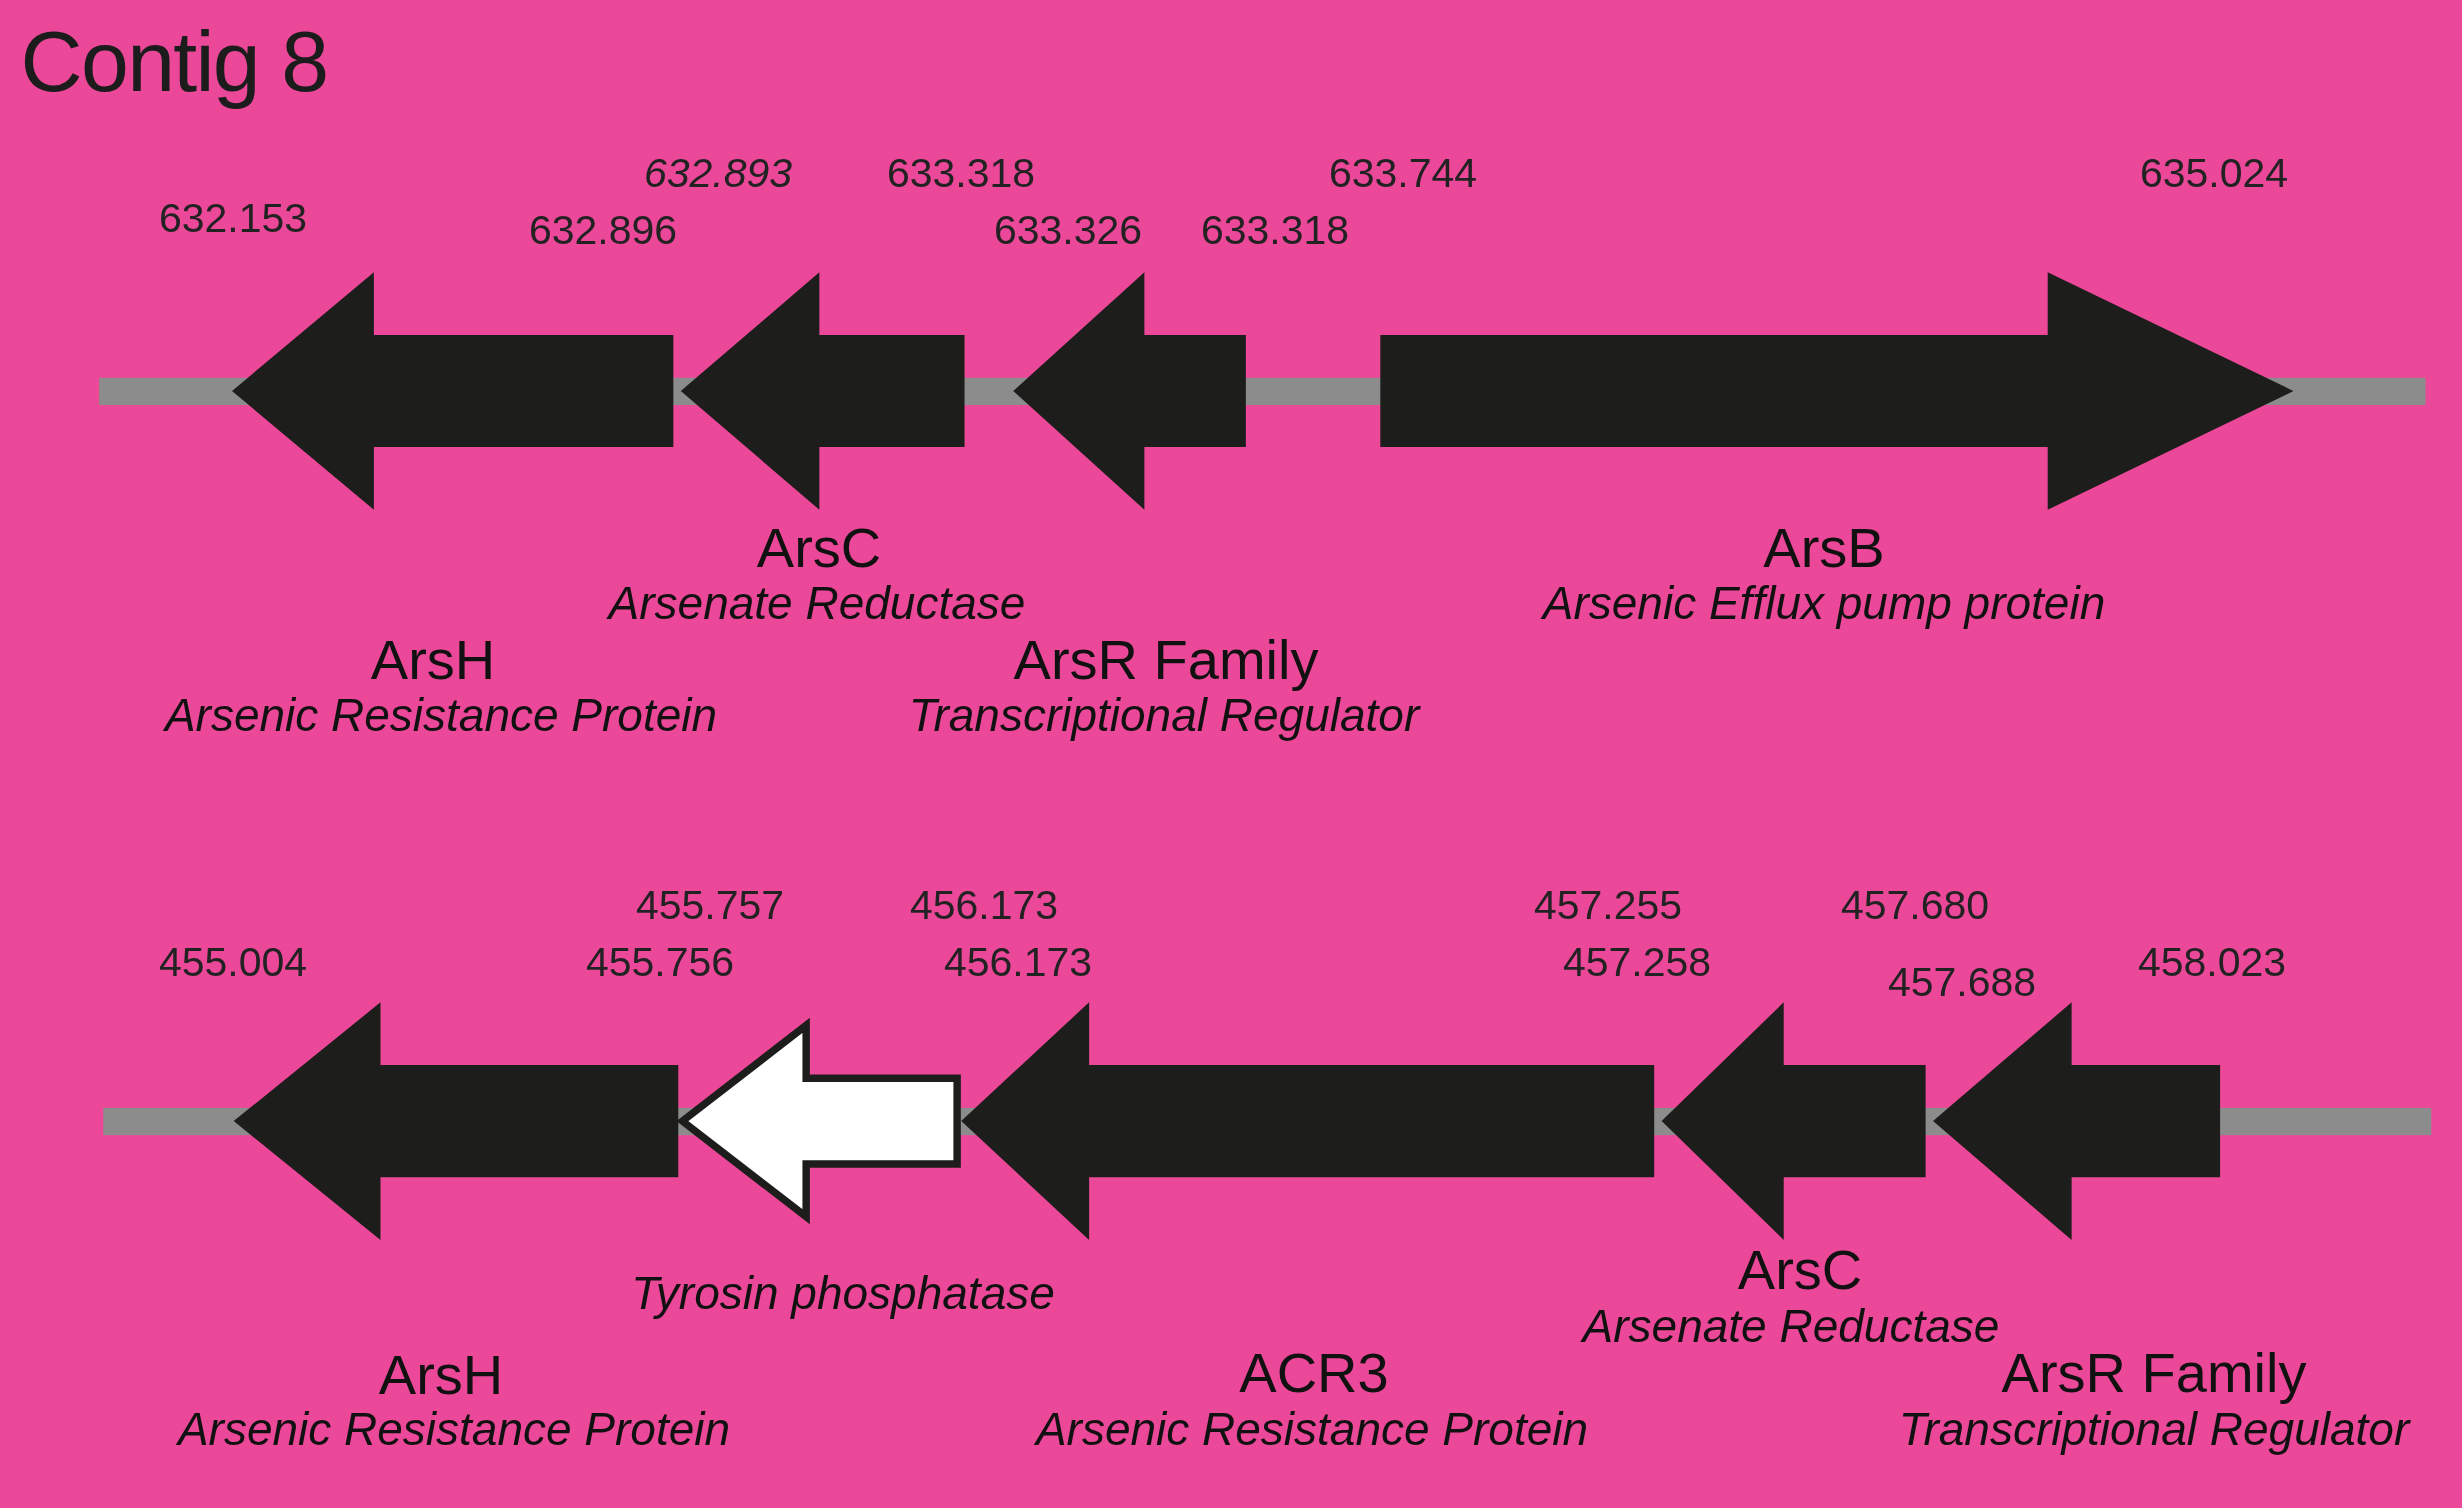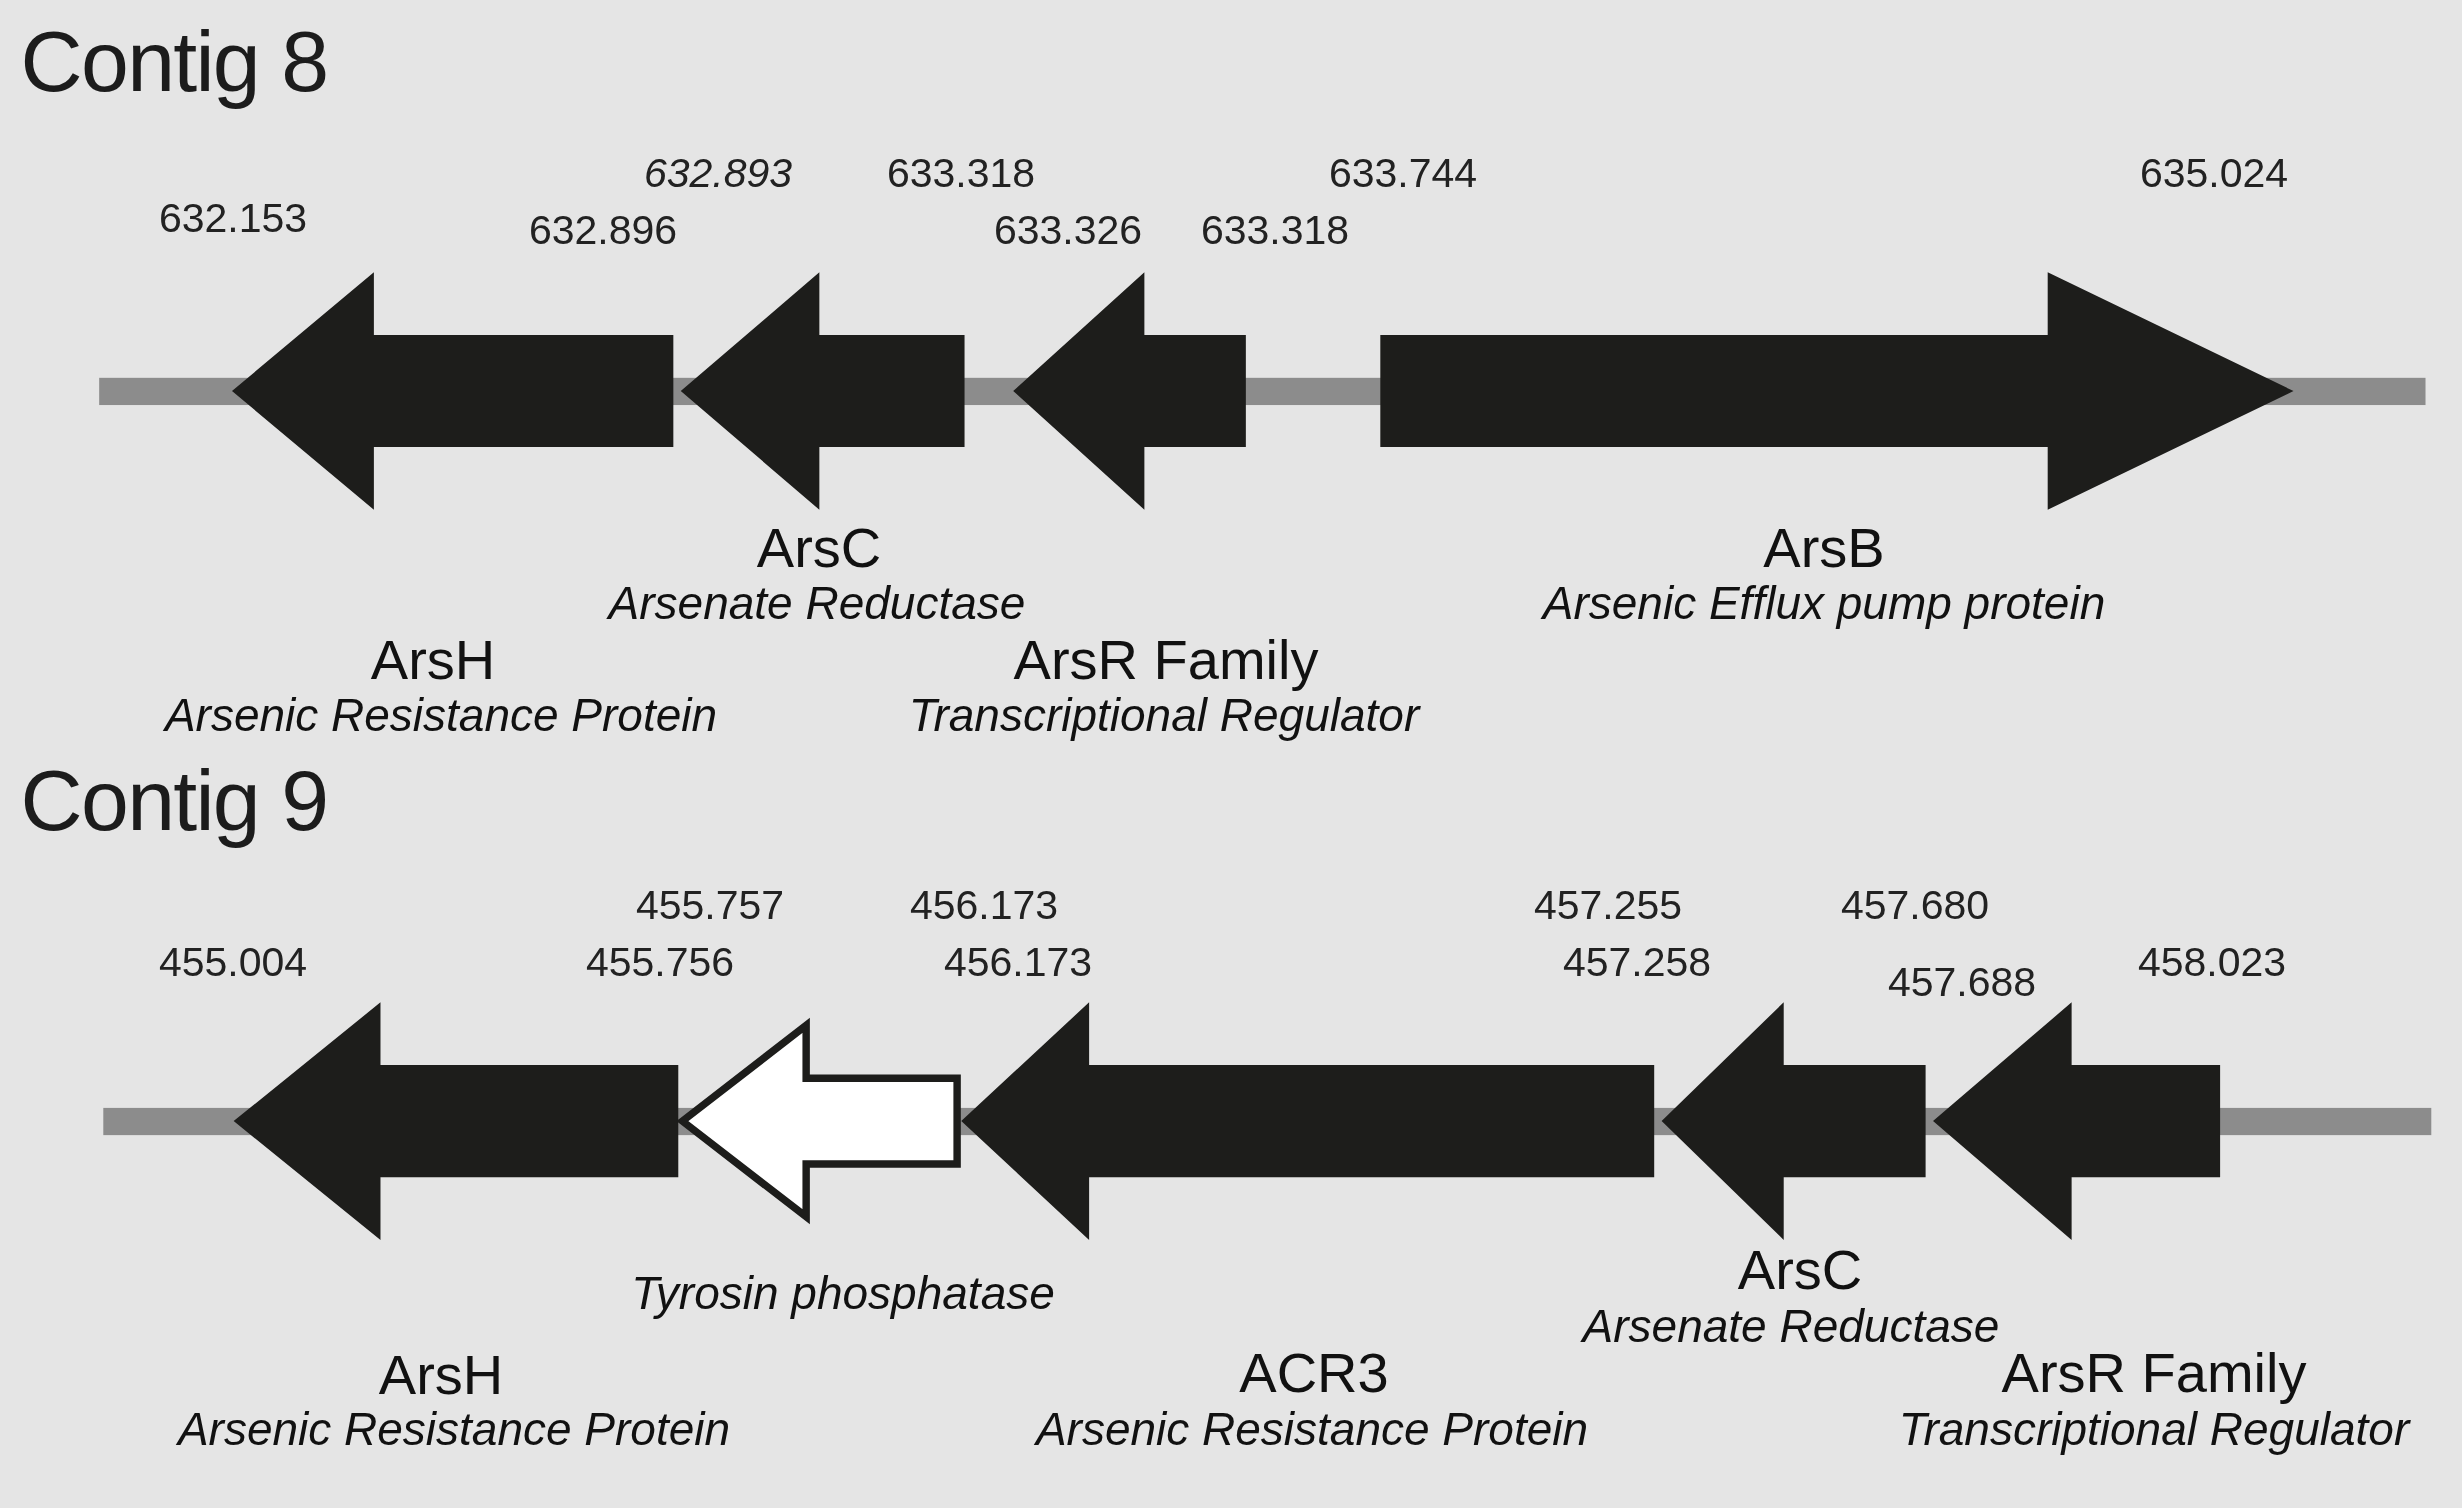--- a/index.html
+++ b/index.html
@@ -1,20 +1,20 @@
 <!DOCTYPE html>
 <html style="font-size:13.2px"><head>
 <meta charset="utf-8">
 <style>
   html, body { margin: 0; padding: 0; background: #ffffff; }
   #figure {
     position: relative;
     width: 2462px;
     height: 1508px;
-    background: #e5e5e5;
+    background: #ec4899;
     font-family: "Liberation Sans", sans-serif;
     color: #1a1a1a;
     overflow: hidden;
   }
   #gene-svg { position: absolute; left: 0; top: 0; }
   .contig-title {
     position: absolute;
     font-size: 86px;
     letter-spacing: -1.7px;
     color: #1c1c1c;
@@ -63,21 +63,20 @@
     <rect x="125" y="1343" width="2822" height="33" fill="#8c8c8c"></rect>
 
     <polygon points="283,1359 461,1215 461,1291 822,1291 822,1427 461,1427 461,1503" fill="#1d1d1b"></polygon>
     <polygon points="827,1359 977,1243 977,1307 1160,1307 1160,1411 977,1411 977,1475" stroke="#1d1d1b" stroke-width="9" stroke-linejoin="miter" fill="#ffffff"></polygon>
     <polygon points="1165,1359 1320,1215 1320,1291 2005,1291 2005,1427 1320,1427 1320,1503" fill="#1d1d1b"></polygon>
     <polygon points="2014,1359 2162,1215 2162,1291 2334,1291 2334,1427 2162,1427 2162,1503" fill="#1d1d1b"></polygon>
     <polygon points="2343,1359 2511,1215 2511,1291 2691,1291 2691,1427 2511,1427 2511,1503" fill="#1d1d1b"></polygon>
   </svg>
 
   <div class="contig-title" style="left:20.6px; top:11.6px;">Contig 8</div>
-  <div class="contig-title" style="left:20.6px; top:751px;">Contig 9</div>
 
   <div class="coord" style="left:233px;  top:198px;">632.153</div>
   <div class="coord" style="left:718px;  top:153px;font-style:italic;">632.893</div>
   <div class="coord" style="left:603px;  top:210px;">632.896</div>
   <div class="coord" style="left:961px; top:153px;">633.318</div>
   <div class="coord" style="left:1068px; top:210px;">633.326</div>
   <div class="coord" style="left:1403px; top:153px;">633.744</div>
   <div class="coord" style="left:1275px; top:210px;">633.318</div>
   <div class="coord" style="left:2214px; top:153px;">635.024</div>
 

